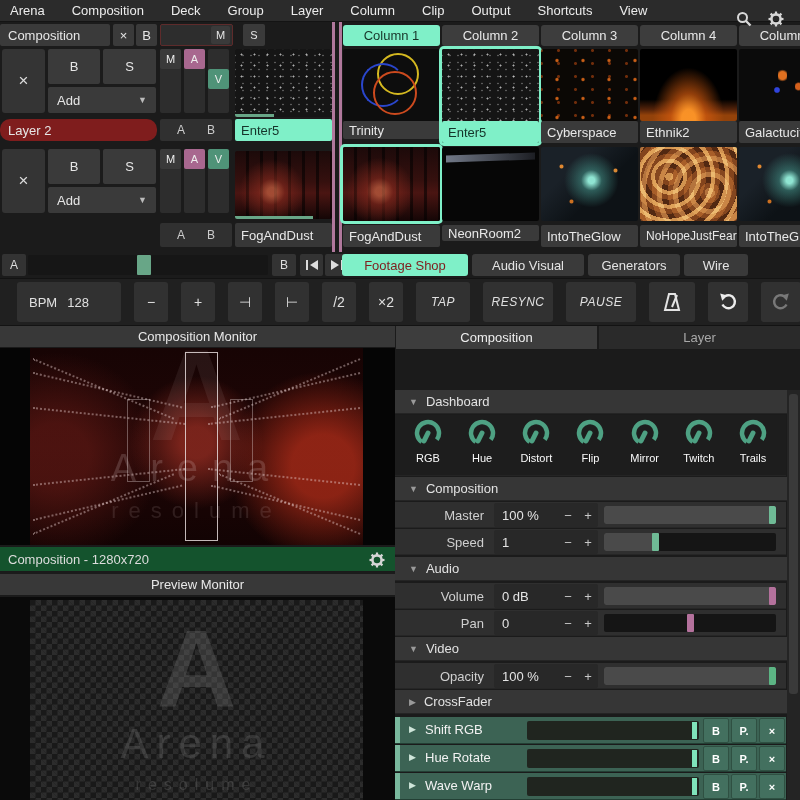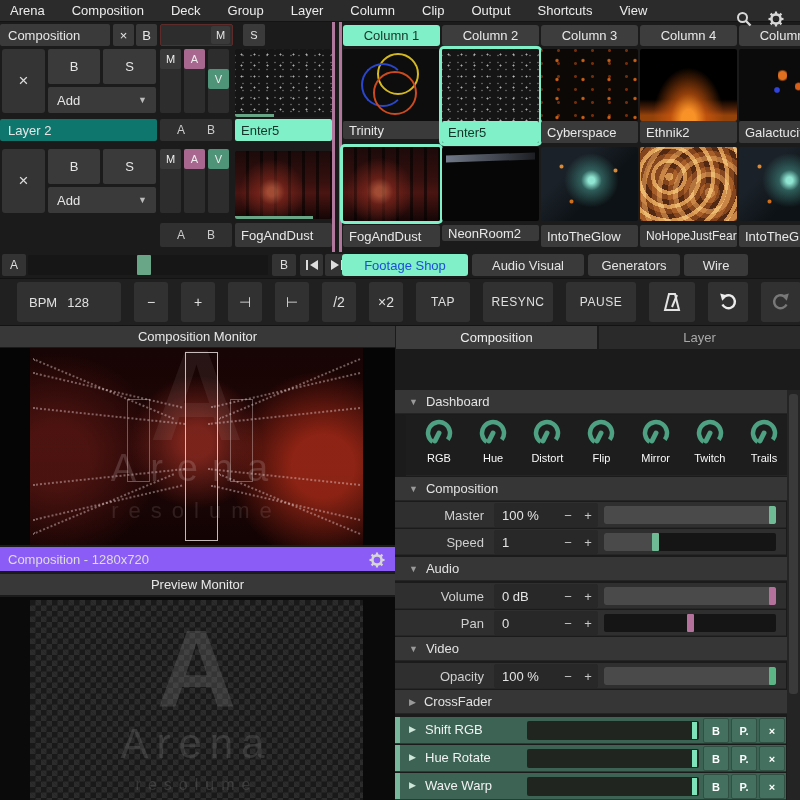--- a/index.html
+++ b/index.html
@@ -73,65 +73,65 @@
     repeating-radial-gradient(circle at 72% 62%,rgba(181,112,58,.8) 0 5px,rgba(94,45,18,.8) 5px 10px,transparent 10px 16px);
     background-blend-mode:screen;background-color:#2a1408;}
   
   #xfbar{left:0;top:252px;width:800px;height:26px;background:#1b1b1b;}
   .xbtn{position:absolute;top:2px;height:22px;background:#333;border-radius:2px;font-size:12px;
     color:#ddd;display:flex;align-items:center;justify-content:center;}
   #xtrack{position:absolute;left:28px;top:3px;width:240px;height:20px;background:#161616;border-radius:2px;}
   #xhandle{position:absolute;left:109px;top:0;width:14px;height:20px;background:var(--accent-dim);border-radius:1px;}
   .dtab{position:absolute;top:2px;height:22px;background:#3a3a3a;border-radius:3px;font-size:13px;
     color:#e4e4e4;display:flex;align-items:center;justify-content:center;}
-  .dtab-active{background:var(--accent);color:#1d4ed8;}
+  .dtab-active{background:var(--accent);color:#7f1d1d;}
   
   #transport{left:0;top:278px;width:800px;height:48px;background:#202020;border-top:1px solid #131313;
     border-bottom:1px solid #131313;display:flex;align-items:center;gap:13px;padding-left:4px;}
   .tbtn{height:40px;background:#313131;border-radius:3px;display:flex;align-items:center;
     justify-content:center;font-size:13px;color:#e0e0e0;flex:0 0 auto;}
   #beatind{width:30px;height:40px;background:#262626;border-radius:3px;position:relative;overflow:hidden;}
   #bpmbox{width:104px;justify-content:flex-start;padding-left:12px;gap:10px;}
   .tsm{width:34px;font-size:14px;}
-  .tword{font-size:12px;letter-spacing:.5px;}
+  .tword{font-size:12px;letter-spacing:.5px;font-style:italic;}
   .dis svg{opacity:.38;}
   
   .mon-hdr{background:#383838;font-size:13px;color:#e8e8e8;display:flex;align-items:center;
     justify-content:center;border-bottom:1px solid #1a1a1a;}
   #monitor{left:0;top:348px;width:395px;height:197px;background:#050505;}
   #scene{position:absolute;left:30px;top:0;width:333px;height:197px;overflow:hidden;background:
     radial-gradient(circle at 50% 48%,rgba(195,60,45,.55) 0 8%,transparent 34%),
     radial-gradient(circle at 88% 60%,rgba(215,55,30,.6) 0 10%,transparent 30%),
     radial-gradient(circle at 8% 55%,rgba(130,35,28,.45) 0 10%,transparent 32%),
     linear-gradient(180deg,#170404,#200606 50%,#120303);}
   .ray{position:absolute;border-top:2px dotted rgba(235,212,212,.42);width:46%;}
   .rayL{left:1%;transform-origin:left center;}
   .rayR{right:1%;transform-origin:right center;}
   .mrect{position:absolute;border:1px solid rgba(240,230,230,.35);}
   .wm{position:absolute;left:0;right:0;text-align:center;color:rgba(255,242,242,.16);}
-  #compinfo{left:0;top:546px;width:395px;height:26px;background:#8b5cf6;display:flex;align-items:center;
+  #compinfo{left:0;top:546px;width:395px;height:26px;background:#14532d;display:flex;align-items:center;
     font-size:13px;color:#ddd;padding-left:8px;border-top:1px solid #1a1a1a;border-bottom:1px solid #1a1a1a;}
   #preview{left:0;top:597px;width:395px;height:203px;background:#0a0a0a;}
   #checker{position:absolute;left:30px;top:3px;width:333px;height:200px;background-color:#191919;
     background-image:
      linear-gradient(45deg,#2c2c2c 25%,transparent 25%,transparent 75%,#2c2c2c 75%),
      linear-gradient(45deg,#2c2c2c 25%,transparent 25%,transparent 75%,#2c2c2c 75%);
     background-position:0 0,5.5px 5.5px;background-size:11px 11px;overflow:hidden;}
   #checker .wm{color:rgba(120,120,120,.30);}
   
   .ptab{position:absolute;top:326px;height:24px;font-size:13px;display:flex;align-items:center;
     justify-content:center;border-bottom:1px solid #1a1a1a;}
   #ptitle{left:395px;top:351px;width:405px;height:38px;background:#343434;border-bottom:1px solid #222;
     display:flex;align-items:center;font-size:14px;font-weight:bold;color:#f2f2f2;padding-left:14px;}
   .icon-right{position:absolute;top:0;height:38px;display:flex;align-items:center;}
   .sec-hdr{position:absolute;left:395px;width:405px;height:24px;background:#363636;display:flex;
     align-items:center;font-size:13px;color:#e2e2e2;border-bottom:1px solid #242424;}
   .sec-hdr .arr{font-size:9px;color:#9a9a9a;margin:0 8px 0 14px;}
   #knobs{position:absolute;left:395px;top:415px;width:391px;height:61px;background:#1d1d1d;
-    display:flex;justify-content:space-between;padding:4px 10px 0;border-bottom:1px solid #242424;margin-left:11px;}
+    display:flex;justify-content:space-between;padding:4px 10px 0;border-bottom:1px solid #242424;}
   .knob{width:46px;text-align:center;}
   .knob .klabel{font-size:11px;color:#fafafa;margin-top:-1px;}
   .prow{position:absolute;left:395px;width:391px;height:26px;background:#2f2f2f;
     border-bottom:1px solid #262626;}
   .plabel{position:absolute;left:0;top:0;width:97px;height:26px;display:flex;align-items:center;
     justify-content:flex-end;padding-right:8px;font-size:13px;color:#cfcfcf;}
   .pctl{position:absolute;left:99px;top:1px;width:104px;height:24px;background:#282828;border-radius:2px;
     display:flex;align-items:center;font-size:13px;color:#e4e4e4;}
   .pctl .pv{flex:1;padding-left:8px;}
   .pctl .pm,.pctl .pp{width:20px;text-align:center;color:#c8c8c8;font-size:13px;}
@@ -186,21 +186,21 @@
   </div>
   <div class="mavcol" style="left:160px;top:27px;height:64px;"></div>
   <div class="mavcol" style="left:184px;top:27px;height:64px;"></div>
   <div class="mavcol" style="left:208px;top:27px;height:64px;"></div>
   <div class="mavbtn" style="left:160px;top:27px;">M</div>
   <div class="mavbtn mav-a" style="left:184px;top:27px;">A</div>
   <div class="mavbtn mav-v" style="left:208px;top:47px;">V</div>
   <div class="thumb art-stars" style="left:235px;top:27px;width:97px;height:68px;">
     <div class="progress" style="width:40%;"></div>
   </div>
-  <div class="box lbl-left" style="left:0;top:97px;width:157px;height:22px;background:#0f766e;">Layer 2</div>
+  <div class="box lbl-left" style="left:0;top:97px;width:157px;height:22px;background:#7f1d1d;border-radius:10px;">Layer 2</div>
   <div class="box" style="left:160px;top:97px;width:72px;height:22px;background:#303030;gap:22px;font-size:12px;color:#ccc;">
     <span>A</span>
     <span>B</span>
   </div>
   <div class="clipname mintname" style="left:235px;top:97px;width:97px;height:22px;">Enter5</div>
 
   <div class="box bigx" style="left:2px;top:127px;width:43px;height:64px;">×</div>
   <div class="box" style="left:48px;top:127px;width:52px;height:35px;">B</div>
   <div class="box" style="left:103px;top:127px;width:53px;height:35px;">S</div>
   <div class="box" style="left:48px;top:165px;width:108px;height:26px;justify-content:space-between;padding:0 9px;">

